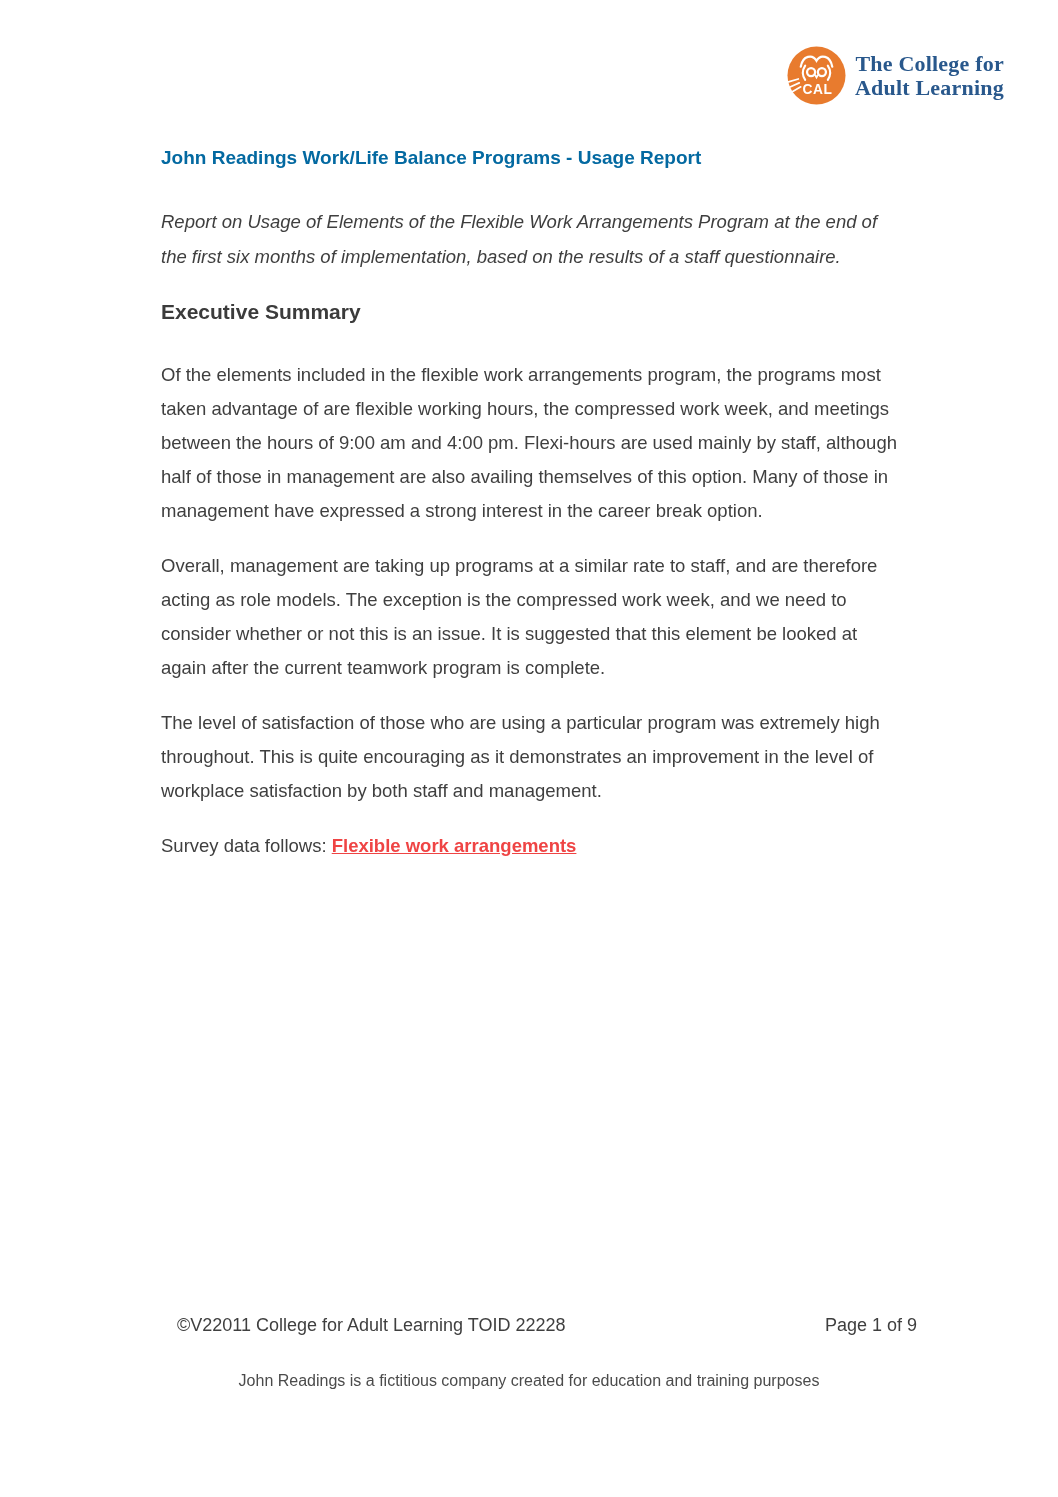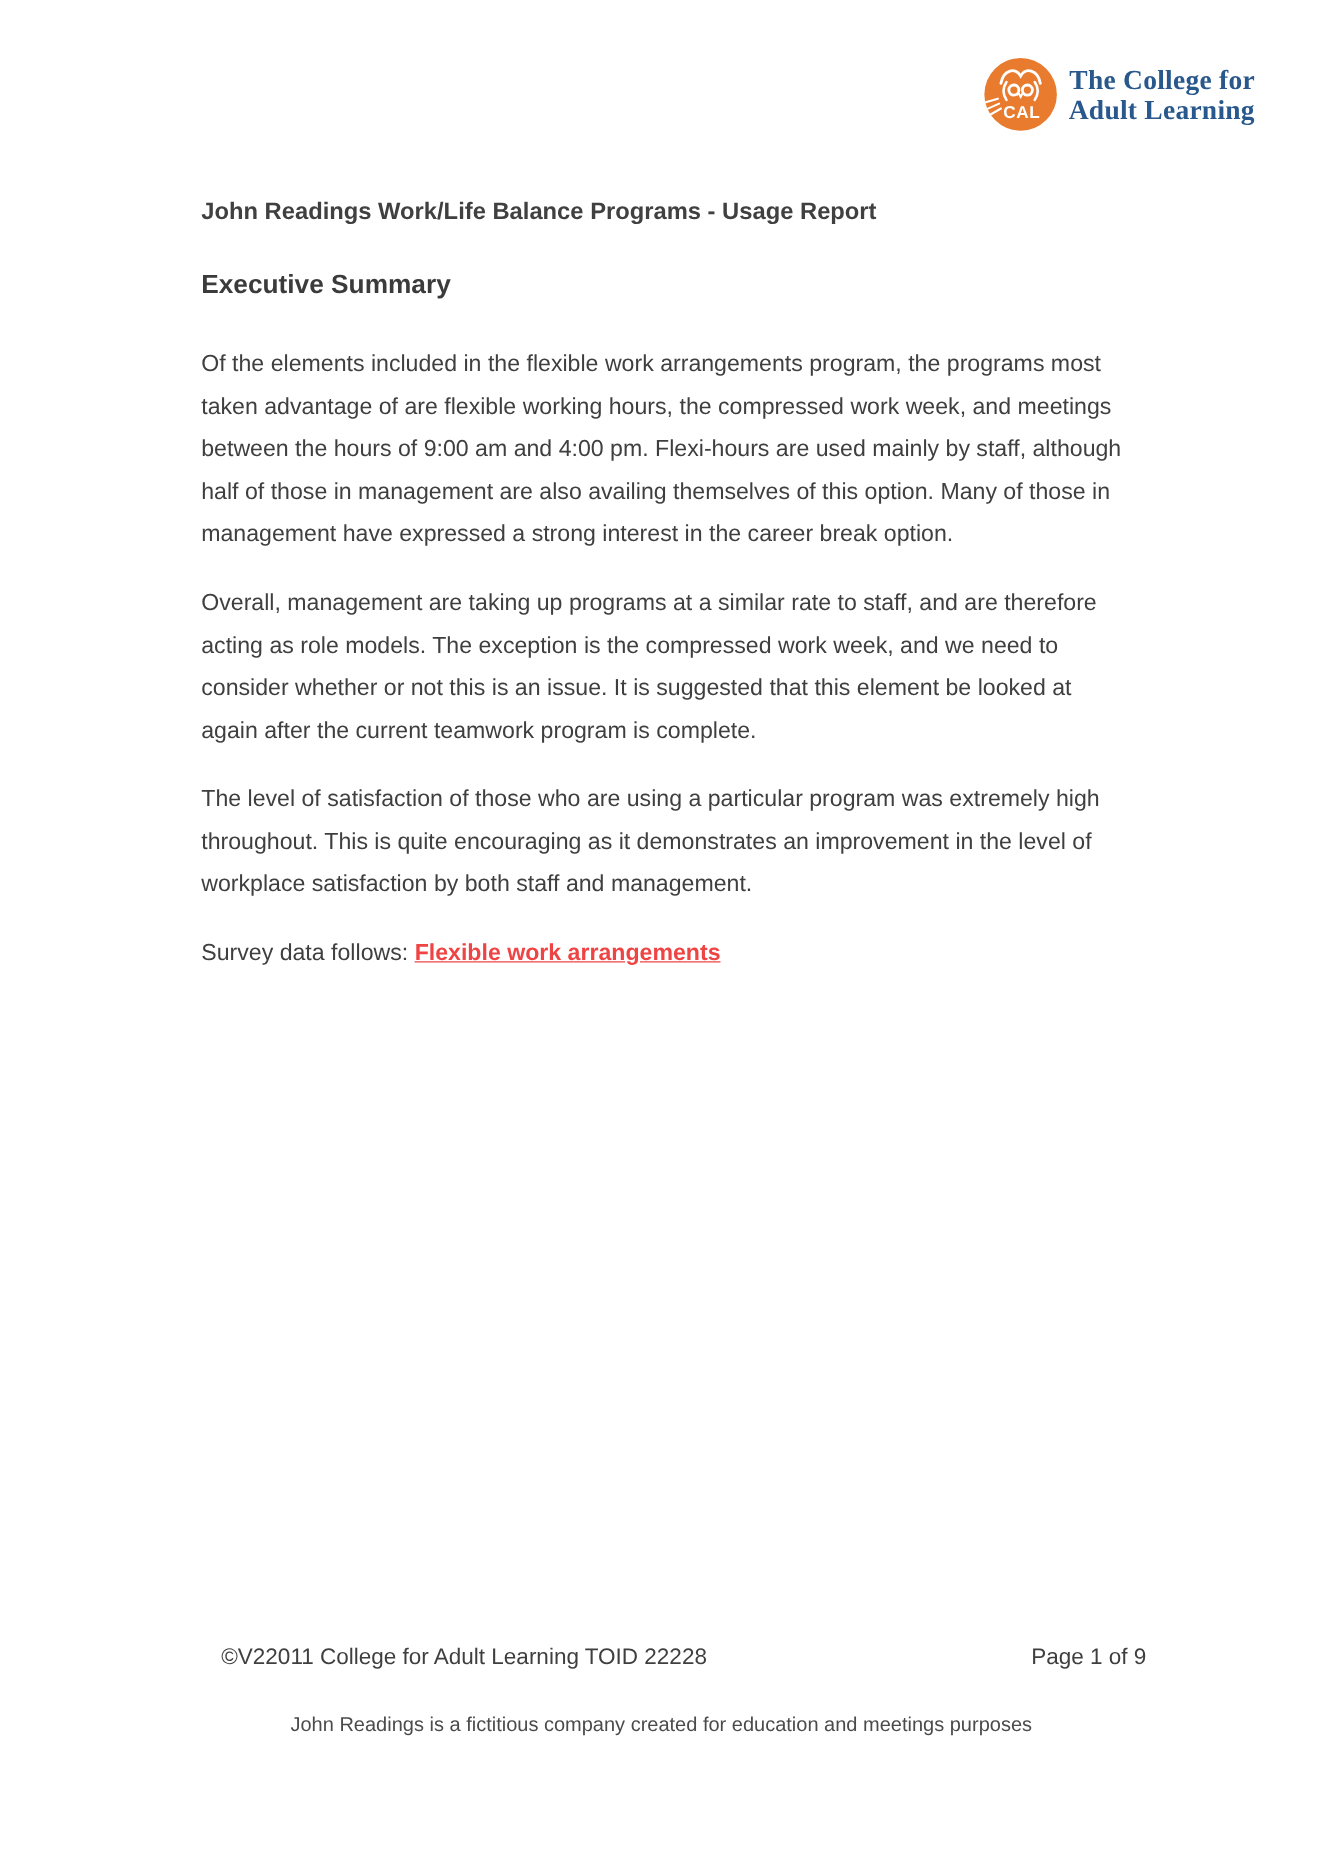--- a/index.html
+++ b/index.html
@@ -37,22 +37,22 @@
   .content {
     position: absolute;
     left: 161px;
     top: 146px;
     width: 740px;
   }
   .doc-title {
     font-size: 19px;
     font-weight: bold;
     line-height: 24px;
-    margin: 12px 0 34px 0;
-    color: #404040;
+    margin: 0 0 34px 0;
+    color: #0369a1;
   }
   .intro {
     font-style: italic;
     font-size: 18.5px;
     line-height: 35px;
     margin: 0 0 26px 0;
     color: #3f3f3f;
   }
   .section-heading {
     font-size: 21px;
@@ -125,32 +125,33 @@
     </svg>
     <div class="logo-text">
       <div>The College for</div>
       <div>Adult Learning</div>
     </div>
   </div>
 
   <div class="content">
     <h1 class="doc-title">John Readings Work/Life Balance Programs - Usage Report</h1>
 
+    <p class="intro">Report on Usage of Elements of the Flexible Work Arrangements Program at the end of the first six months of implementation, based on the results of a staff questionnaire.</p>
 
     <h2 class="section-heading">Executive Summary</h2>
 
     <p class="body-para">Of the elements included in the flexible work arrangements program, the programs most taken advantage of are flexible working hours, the compressed work week, and meetings between the hours of 9:00 am and 4:00 pm. Flexi-hours are used mainly by staff, although half of those in management are also availing themselves of this option. Many of those in management have expressed a strong interest in the career break option.</p>
 
     <p class="body-para">Overall, management are taking up programs at a similar rate to staff, and are therefore acting as role models. The exception is the compressed work week, and we need to consider whether or not this is an issue. It is suggested that this element be looked at again after the current teamwork program is complete.</p>
 
     <p class="body-para">The level of satisfaction of those who are using a particular program was extremely high throughout. This is quite encouraging as it demonstrates an improvement in the level of workplace satisfaction by both staff and management.</p>
 
     <p class="survey-line"><span>Survey data follows: </span><a class="survey-link">Flexible work arrangements</a></p>
   </div>
 
   <div class="footer-row">
     <span>©V22011 College for Adult Learning TOID 22228</span>
     <span>Page 1 of 9</span>
   </div>
 
-  <div class="disclaimer">John Readings is a fictitious company created for education and meetings purposes</div>
+  <div class="disclaimer">John Readings is a fictitious company created for education and training purposes</div>
 
 </div>
 
 </body></html>

